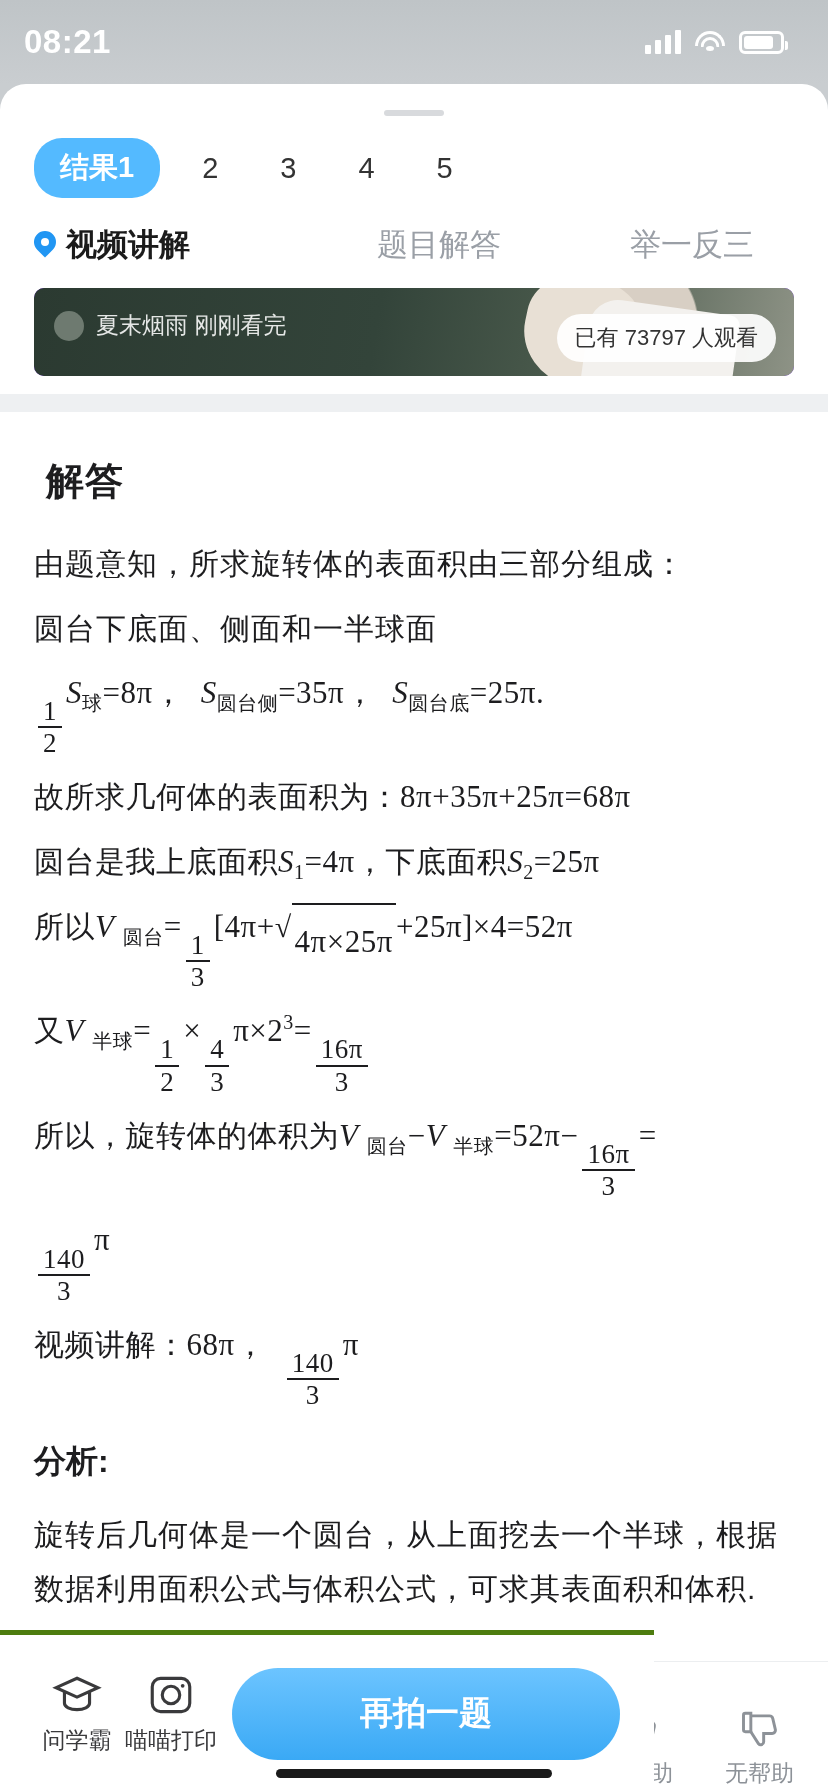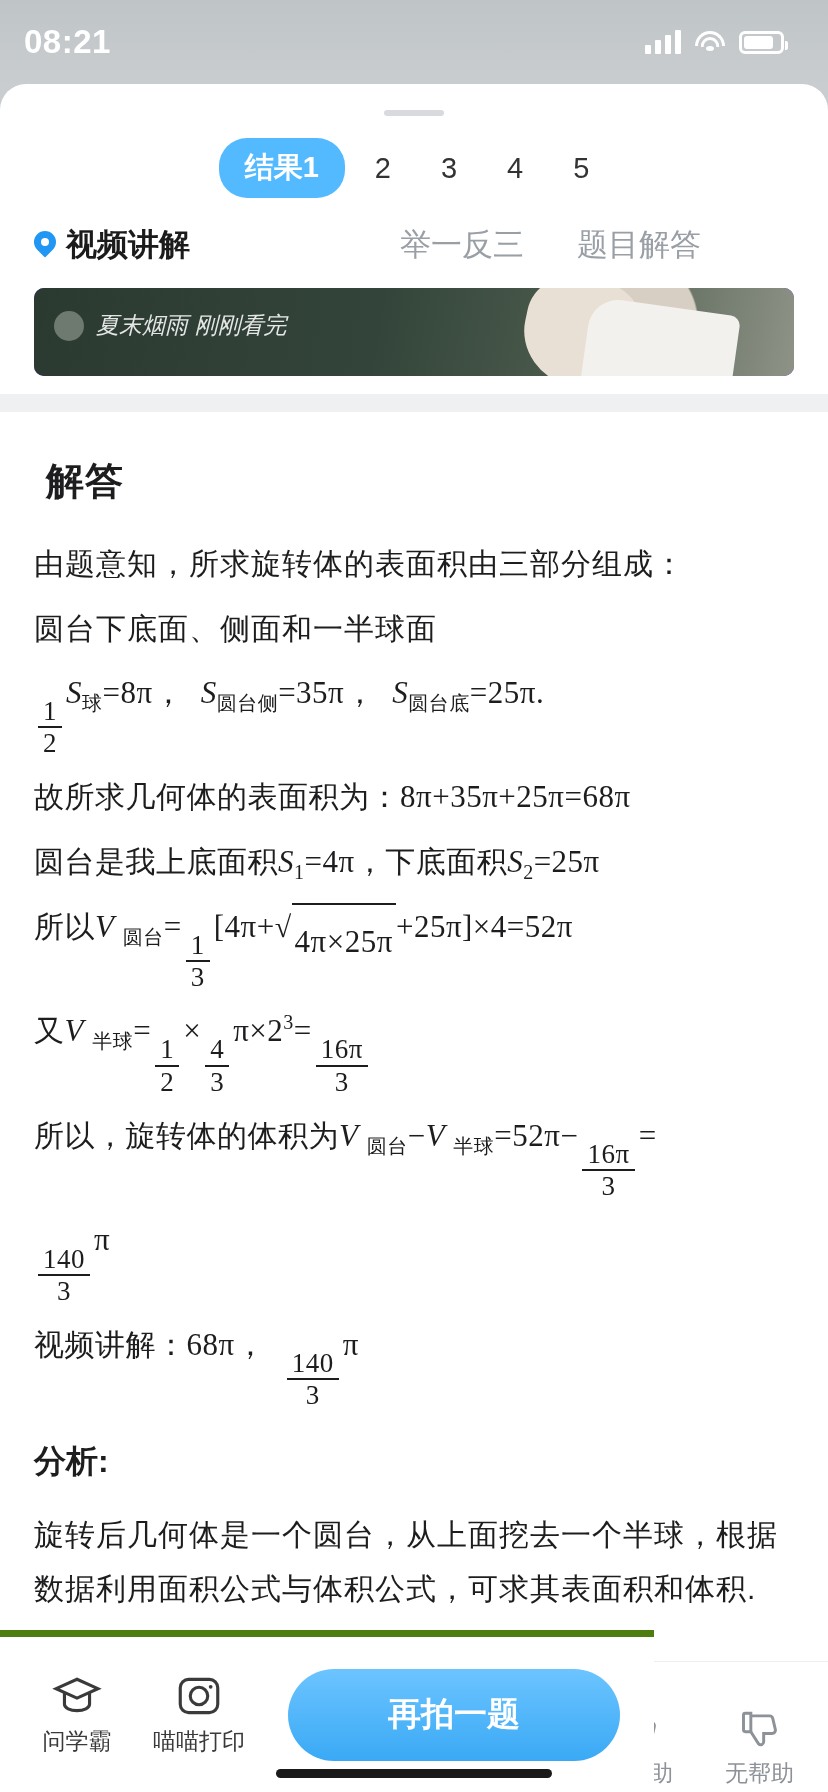--- a/index.html
+++ b/index.html
@@ -52,23 +52,22 @@
     position:absolute; top:84px; left:0; width:828px; height:1708px;
     background:#ffffff; border-radius:26px 26px 0 0; overflow:hidden;
   }
   .grabber {
     width:60px; height:6px; background:#d8dadd; border-radius:3px;
     margin: 26px auto 0;
   }
 
   
   .result-tabs {
-    display:flex; align-items:center; gap:10px;
+    display:flex; align-items:center; gap:22px;
     padding: 22px 34px 0 34px;
-    justify-content: center;
   }
   .result-tab {
     font-size:29px; color:#333; padding: 10px 20px; border-radius:28px;
     min-width: 56px; text-align:center;
   }
   .result-tab.active {
     background:#54baff; color:#fff; font-weight:600; padding:10px 26px;
   }
 
   
@@ -86,21 +85,21 @@
     background:#2196f3; border-radius:50% 50% 50% 0; transform:rotate(-45deg);
   }
   .pin-icon::after{
     content:""; position:absolute; left:7px; top:7px; width:8px; height:8px;
     background:#fff; border-radius:50%;
   }
 
   
   .video-strip {
     position:relative; margin: 0 34px; height: 88px; overflow:hidden;
-    background:#6d28d9; border-radius:10px;font-style:italic;
+    background:#6d28d9; border-radius:10px;
   }
   .video-strip .vbg {
     position:absolute; inset:0;
     background:
       radial-gradient(circle at 78% 40%, #d8cfc4 0 70px, rgba(216,207,196,0) 72px),
       linear-gradient(100deg,#2b3a31 0%, #33443a 45%, #4a5a4c 70%, #8e9386 100%);
   }
   .video-strip .hand {
     position:absolute; right:150px; top:-10px; width:120px; height:110px;
     background:#e8e0d5; border-radius:40% 46% 30% 50%; transform: rotate(12deg);
@@ -156,23 +155,22 @@
   }
   .helpful-q { font-size:30px; color:#9da2a8; }
   .thumbs { display:flex; gap:52px; }
   .thumb { display:flex; flex-direction:column; align-items:center; gap:8px; }
   .thumb-label { font-size:23px; color:#8d9298; }
   .thumb svg { display:block; }
 
   
   .bottombar {
     position:absolute; bottom:0; left:0; width:654px; height:162px;
-    background:#fff; border-top:7px solid #4d7c0f;
+    background:#fff; border-top:5px solid #4d7c0f;
     display:flex; align-items:center; padding: 0 30px;
-    gap: 28px;
   }
   .bb-item { display:flex; flex-direction:column; align-items:center; gap:7px; width:94px; }
   .bb-label { font-size:23px; color:#3a3a3c; }
   .cta {
     flex:1; height:92px; border-radius:46px; margin-left:14px; margin-right:4px;
     background:linear-gradient(180deg,#6cc4ff,#3aa9f5);
     color:#fff; font-size:33px; font-weight:600;
     display:flex; align-items:center; justify-content:center;
   }
   .home-indicator {
@@ -213,32 +211,33 @@
     <div class="result-tab">3</div>
     <div class="result-tab">4</div>
     <div class="result-tab">5</div>
   </div>
 
   <div class="section-tabs">
     <div class="sec-tab t1 active">
       <span class="pin-icon"></span>
       <span>视频讲解</span>
     </div>
+    <div class="sec-tab t2">题目解答</div>
     <div class="sec-tab t3">举一反三</div>
-    <div class="sec-tab t2">题目解答</div>
   </div>
 
   <div class="video-strip">
     <div class="vbg"></div>
     <div class="hand"></div>
     <div class="sleeve"></div>
     <div class="v-user">
       <span class="v-avatar"></span>
       <span>夏末烟雨 刚刚看完</span>
     </div>
+    <div class="v-count">已有 73797 人观看</div>
   </div>
 
   <div class="divider"></div>
 
   <div class="content">
 
     <div class="h-title">解答</div>
 
     <div class="para">由题意知，所求旋转体的表面积由三部分组成：</div>
     <div class="para">圆台下底面、侧面和一半球面</div>

